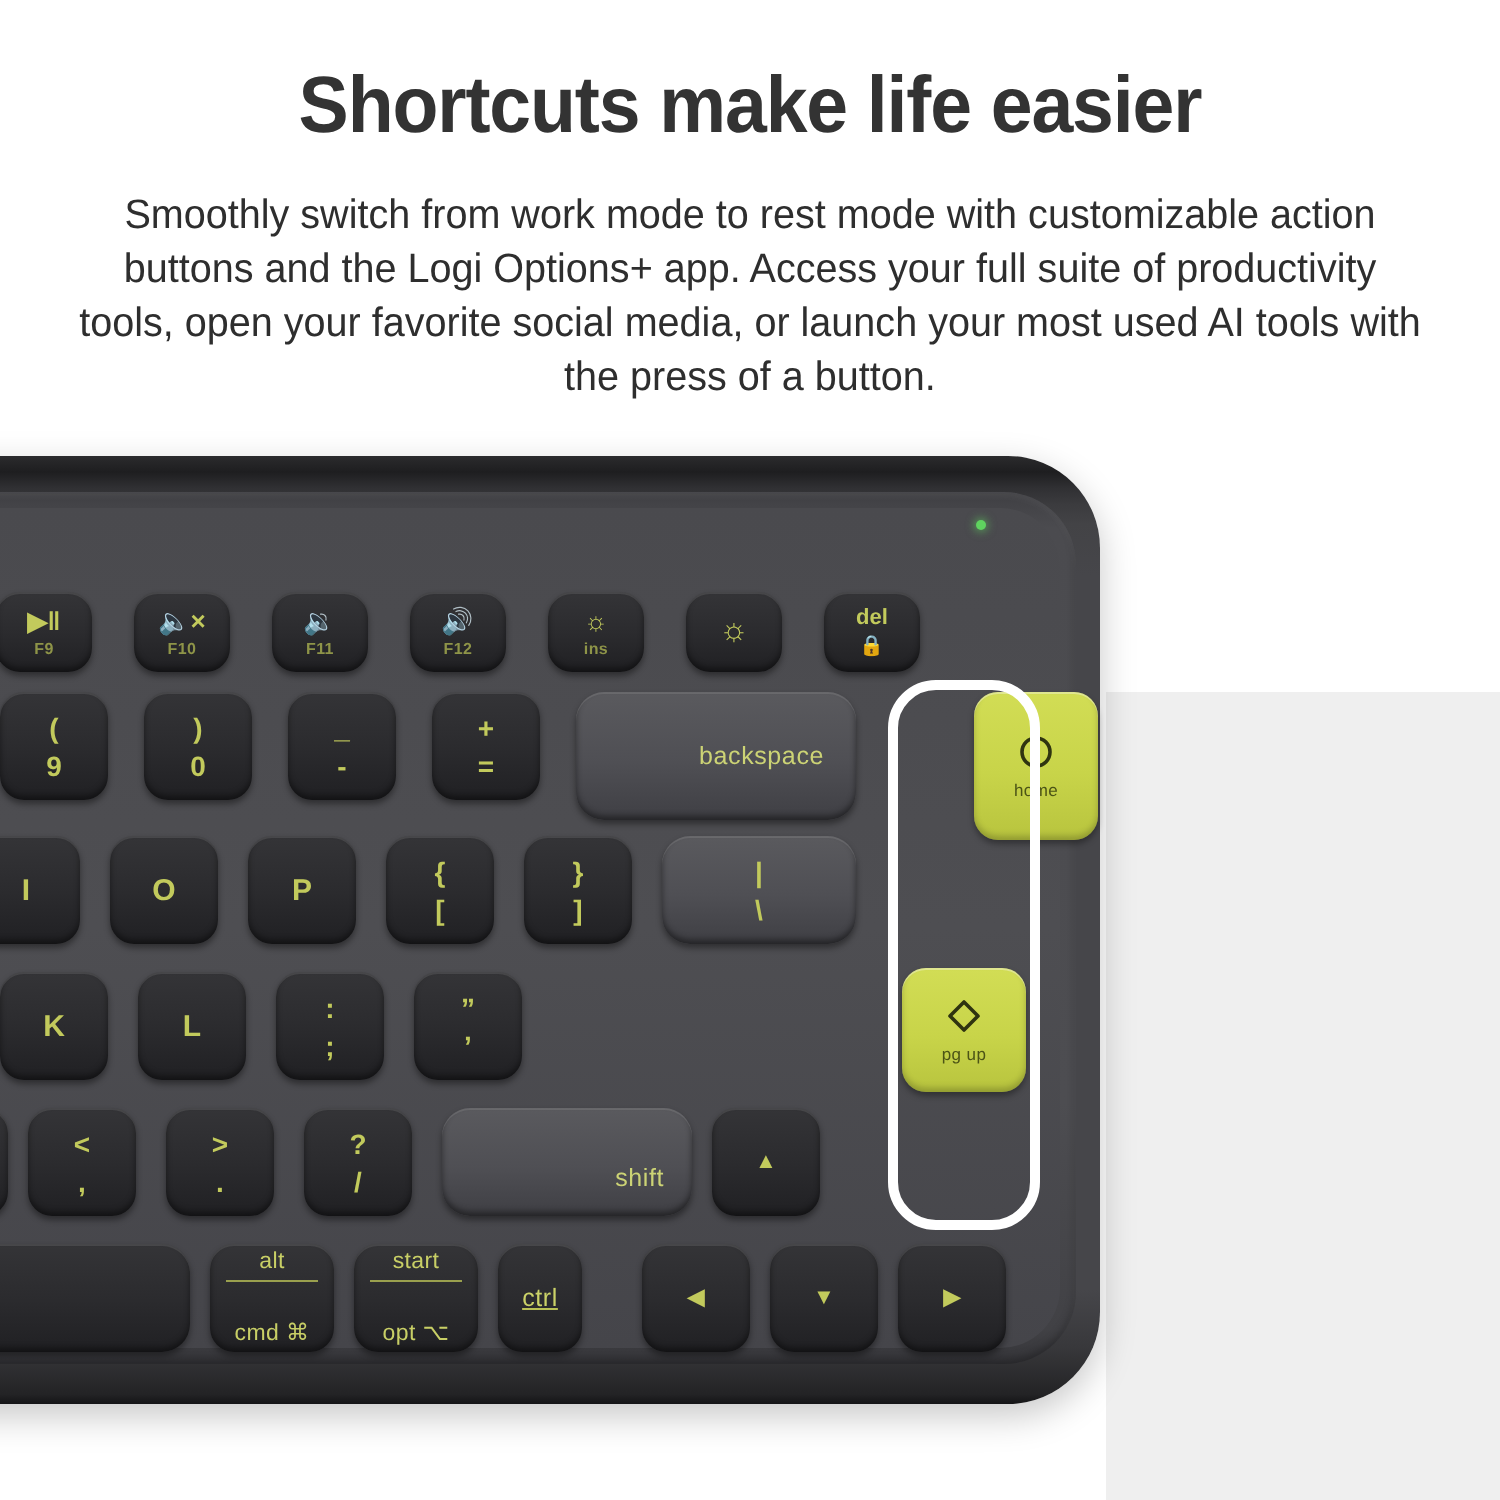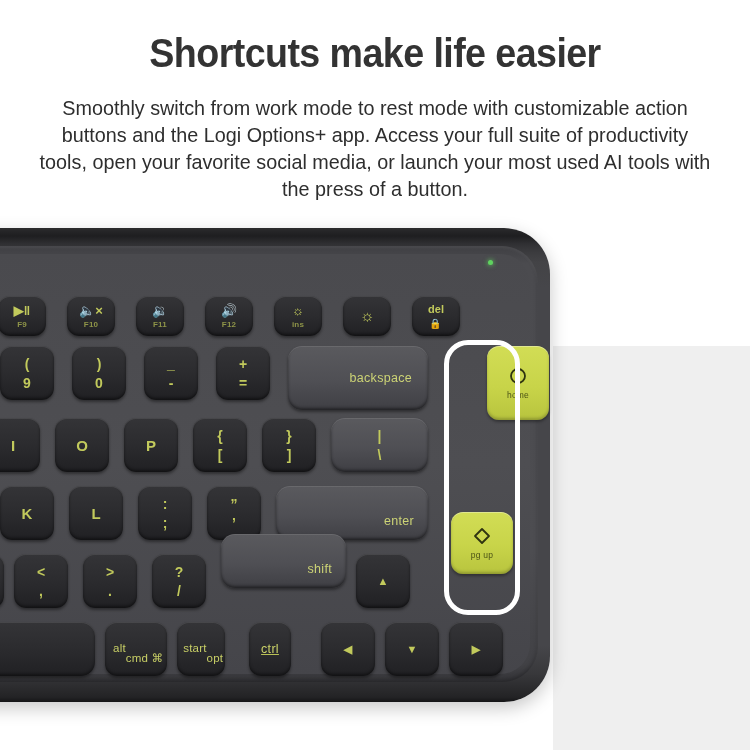--- a/index.html
+++ b/index.html
@@ -187,21 +187,21 @@
   .key .wordlabel.rightmid {
     position: absolute;
     right: 16px;
     top: 50%;
     transform: translateY(-50%);
   }
 
   
   .key .stack {
     display: flex;
-    flex-direction: row;
+    flex-direction: column;
     align-items: center;
     width: 74%;
   }
   .key .stack .u {
     font-size: 11.5px;
     font-weight: normal;
     color: #c8cf66;
     padding-bottom: 3px;
     letter-spacing: 0.2px;
   }
@@ -346,55 +346,52 @@
         <span class="glyph">L</span>
       </div>
       <div class="key" style="left:388px;top:258px;width:54px;height:54px;">
         <span class="top">:</span>
         <span class="bot">;</span>
       </div>
       <div class="key" style="left:457px;top:258px;width:54px;height:54px;">
         <span class="top">”</span>
         <span class="bot">’</span>
       </div>
-      <div class="key light big" style="left:526px;top:258px;width:152px;height:54px;">
-        <span class="wordlabel right">enter</span>
-      </div>
 
       <div class="key" style="left:200px;top:326px;width:54px;height:54px;">
         
       </div>
       <div class="key" style="left:264px;top:326px;width:54px;height:54px;">
         <span class="top">&lt;</span>
         <span class="bot">,</span>
       </div>
       <div class="key" style="left:333px;top:326px;width:54px;height:54px;">
         <span class="top">&gt;</span>
         <span class="bot">.</span>
       </div>
       <div class="key" style="left:402px;top:326px;width:54px;height:54px;">
         <span class="top">?</span>
         <span class="bot">/</span>
       </div>
-      <div class="key light big" style="left:471px;top:306px;width:125px;height:54px;">
+      <div class="key light big" style="left:471px;top:326px;width:125px;height:54px;">
         <span class="wordlabel right">shift</span>
       </div>
       <div class="key" style="left:606px;top:326px;width:54px;height:54px;">
         <span class="glyph" style="font-size:11px;">▲</span>
       </div>
 
       <div class="key big" style="left:185px;top:394px;width:160px;height:54px;"></div>
       <div class="key" style="left:355px;top:394px;width:62px;height:54px;">
         <span class="stack">
           <span class="u">alt</span>
           <span class="rule"></span>
           <span class="d">cmd ⌘</span>
         </span>
       </div>
-      <div class="key" style="left:427px;top:394px;width:48px;height:54px;">
+      <div class="key" style="left:427px;top:394px;width:62px;height:54px;">
         <span class="stack">
           <span class="u">start</span>
           <span class="rule"></span>
           <span class="d">opt ⌥</span>
         </span>
       </div>
       <div class="key" style="left:499px;top:394px;width:42px;height:54px;text-decoration:underline;">
         <span class="wordlabel">ctrl</span>
       </div>
       <div class="key" style="left:571px;top:394px;width:54px;height:54px;">
@@ -406,21 +403,21 @@
       <div class="key" style="left:699px;top:394px;width:54px;height:54px;">
         <span class="glyph" style="font-size:11px;">▶</span>
       </div>
 
       <div class="key action" style="left:701px;top:118px;width:62px;height:74px;margin-left:36px;">
         <svg class="action-shape" width="20" height="20" viewBox="0 0 20 20">
           <circle cx="10" cy="10" r="7" fill="none" stroke="#2f3410" stroke-width="1.8"></circle>
         </svg>
         <span class="sub">home</span>
       </div>
-      <div class="key action" style="left:701px;top:256px;width:62px;height:62px;margin-top:28px;">
+      <div class="key action" style="left:701px;top:256px;width:62px;height:62px;">
         <svg class="action-shape" width="20" height="20" viewBox="0 0 20 20">
           <path d="M10 3 L17 10 L10 17 L3 10 Z" fill="none" stroke="#2f3410" stroke-width="1.8" stroke-linejoin="round"></path>
         </svg>
         <span class="sub">pg up</span>
       </div>
 
     </div>
   </div>
 
   <div class="ring"></div>

